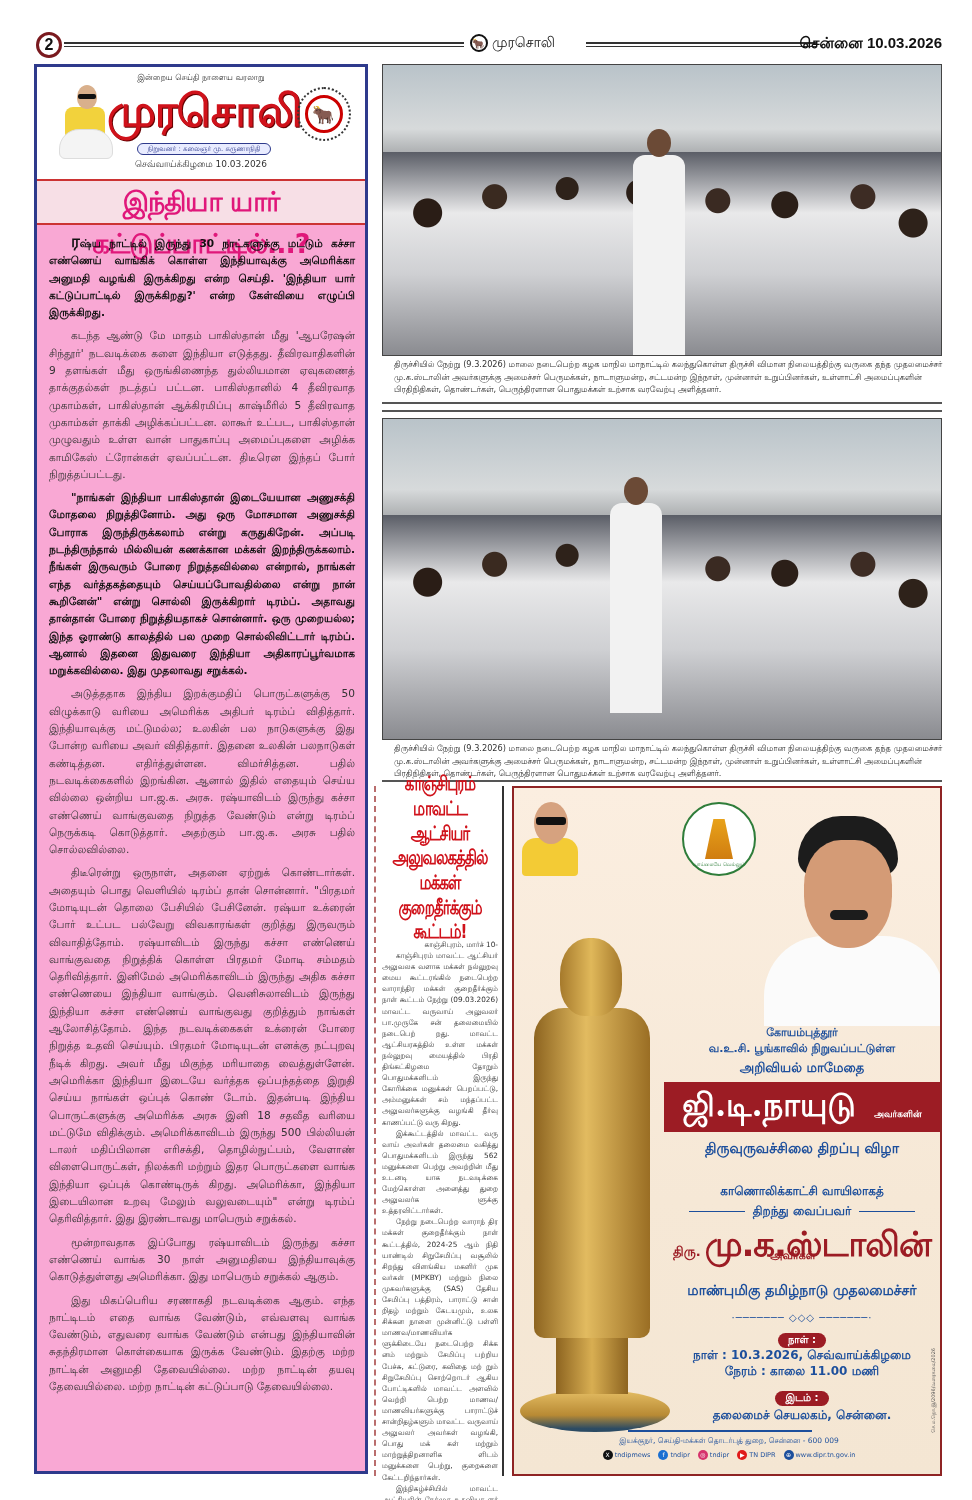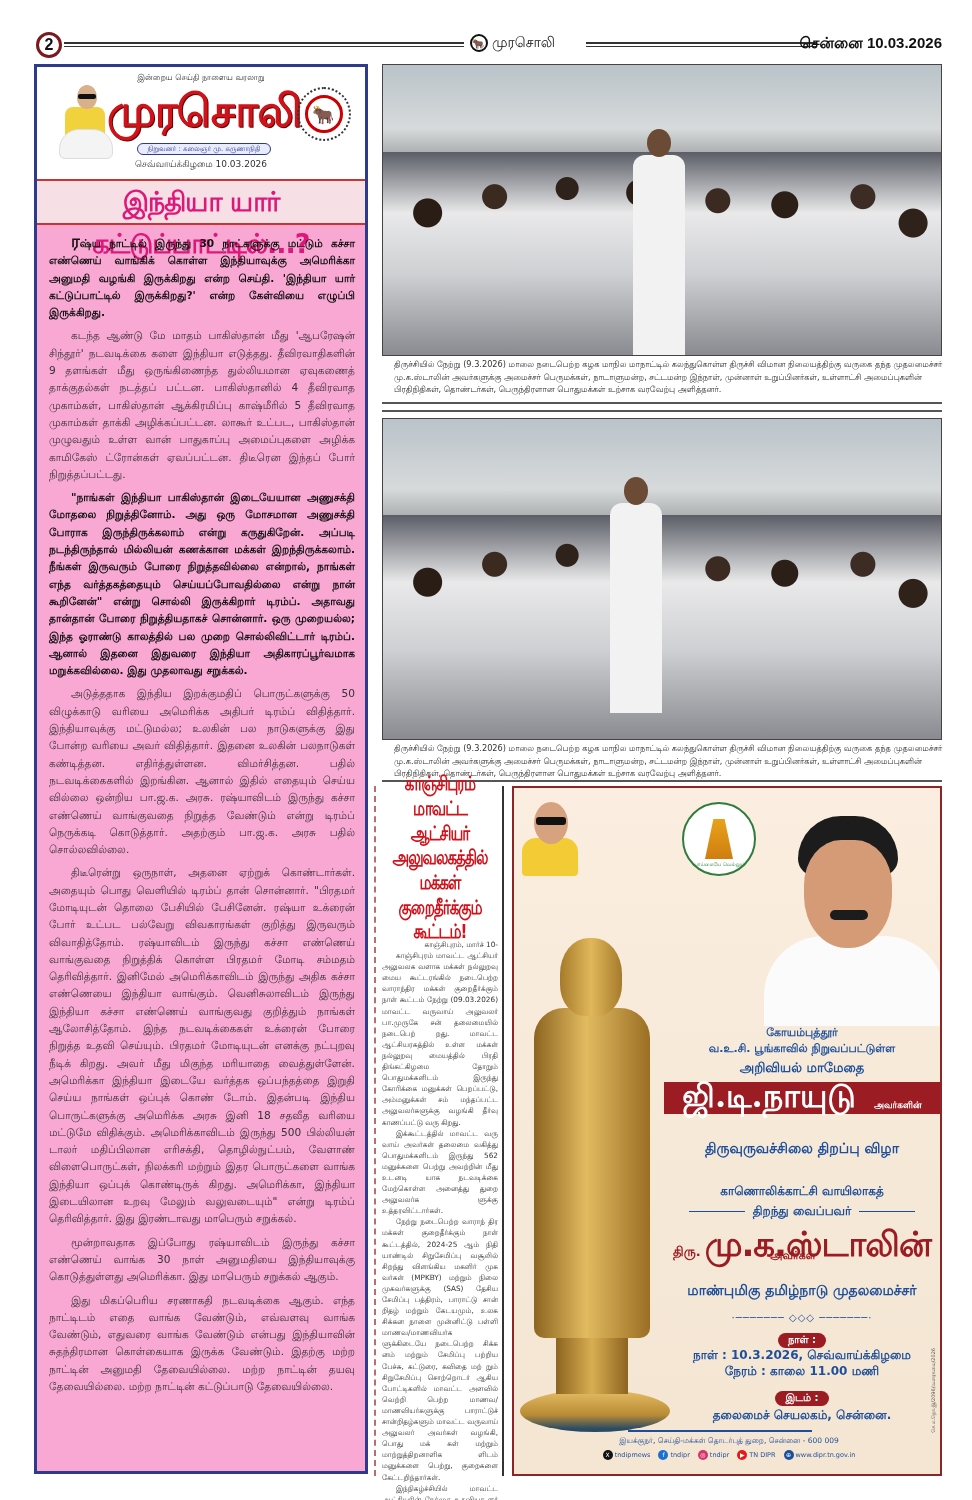--- a/index.html
+++ b/index.html
@@ -85,21 +85,21 @@
   .ad-cm .shirt { position: absolute; left: 0; top: 120px; width: 180px; height: 90px; background: #fbfbfb; border-radius: 60px 60px 0 0; }
   .ad-statue { position: absolute; left: 6px; top: 150px; width: 150px; height: 520px; }
   .ad-statue .sh { position: absolute; left: 40px; top: 0; width: 62px; height: 78px; border-radius: 46% 46% 40% 40%; background: linear-gradient(90deg, #a67a2c, #e0b85a, #a67a2c); }
   .ad-statue .sb { position: absolute; left: 14px; top: 70px; width: 116px; height: 330px; border-radius: 30px 30px 10px 10px; background: linear-gradient(90deg, #8d6420, #e2bb60 45%, #9a6e24); }
   .ad-statue .sl { position: absolute; left: 36px; top: 396px; width: 72px; height: 60px; background: linear-gradient(90deg, #8d6420, #d8ae52, #8d6420); }
   .ad-statue .base { position: absolute; left: 0; top: 452px; width: 150px; height: 42px; border-radius: 50%; background: linear-gradient(180deg, #e5be64 0%, #b88a34 60%, #2c4b63 92%); }
   .ad-text { position: absolute; left: 150px; width: 276px; text-align: center; }
   .ad-loc1 { top: 238px; font: bold 11px "DejaVu Sans", sans-serif; color: #1d4f9c; }
   .ad-loc2 { top: 254px; font: bold 11px "DejaVu Sans", sans-serif; color: #1d4f9c; }
   .ad-loc3 { top: 272px; font: bold 13px "DejaVu Sans", sans-serif; color: #1d4f9c; }
-  .ad-band { position: absolute; left: 150px; top: 294px; width: 276px; height: 32px; background: #9c1c24; display: flex; align-items: center; justify-content: center; gap: 18px; }
+  .ad-band { position: absolute; left: 150px; top: 294px; width: 276px; height: 50px; background: #9c1c24; display: flex; align-items: center; justify-content: center; gap: 18px; }
   .ad-band .big { font: 900 32px "DejaVu Serif", serif; color: #fff; }
   .ad-band .small { font: bold 9px "DejaVu Sans", sans-serif; color: #fff; margin-top: 14px; }
   .ad-event { top: 352px; font: bold 14px "DejaVu Sans", sans-serif; color: #1d4f9c; }
   .ad-via { top: 396px; font: bold 12px "DejaVu Sans", sans-serif; color: #1d4f9c; }
   .ad-opener { top: 416px; font: bold 12px "DejaVu Sans", sans-serif; color: #1d4f9c; }
   .ad-opener:before, .ad-opener:after { content: ""; display: inline-block; width: 56px; border-top: 1px solid #1d4f9c; vertical-align: middle; margin: 0 8px; }
   .ad-name { top: 436px; display: flex; align-items: baseline; justify-content: center; gap: 4px; }
   .ad-name .pre { font: bold 13px "DejaVu Sans", sans-serif; color: #9c1c24; }
   .ad-name .nm { font: 900 34px "DejaVu Sans", sans-serif; color: #9c1c24; letter-spacing: -1px; }
   .ad-avargal { top: 461px; text-align: center; padding-right: 18px; font: bold 11px "DejaVu Sans", sans-serif; color: #9c1c24; }

